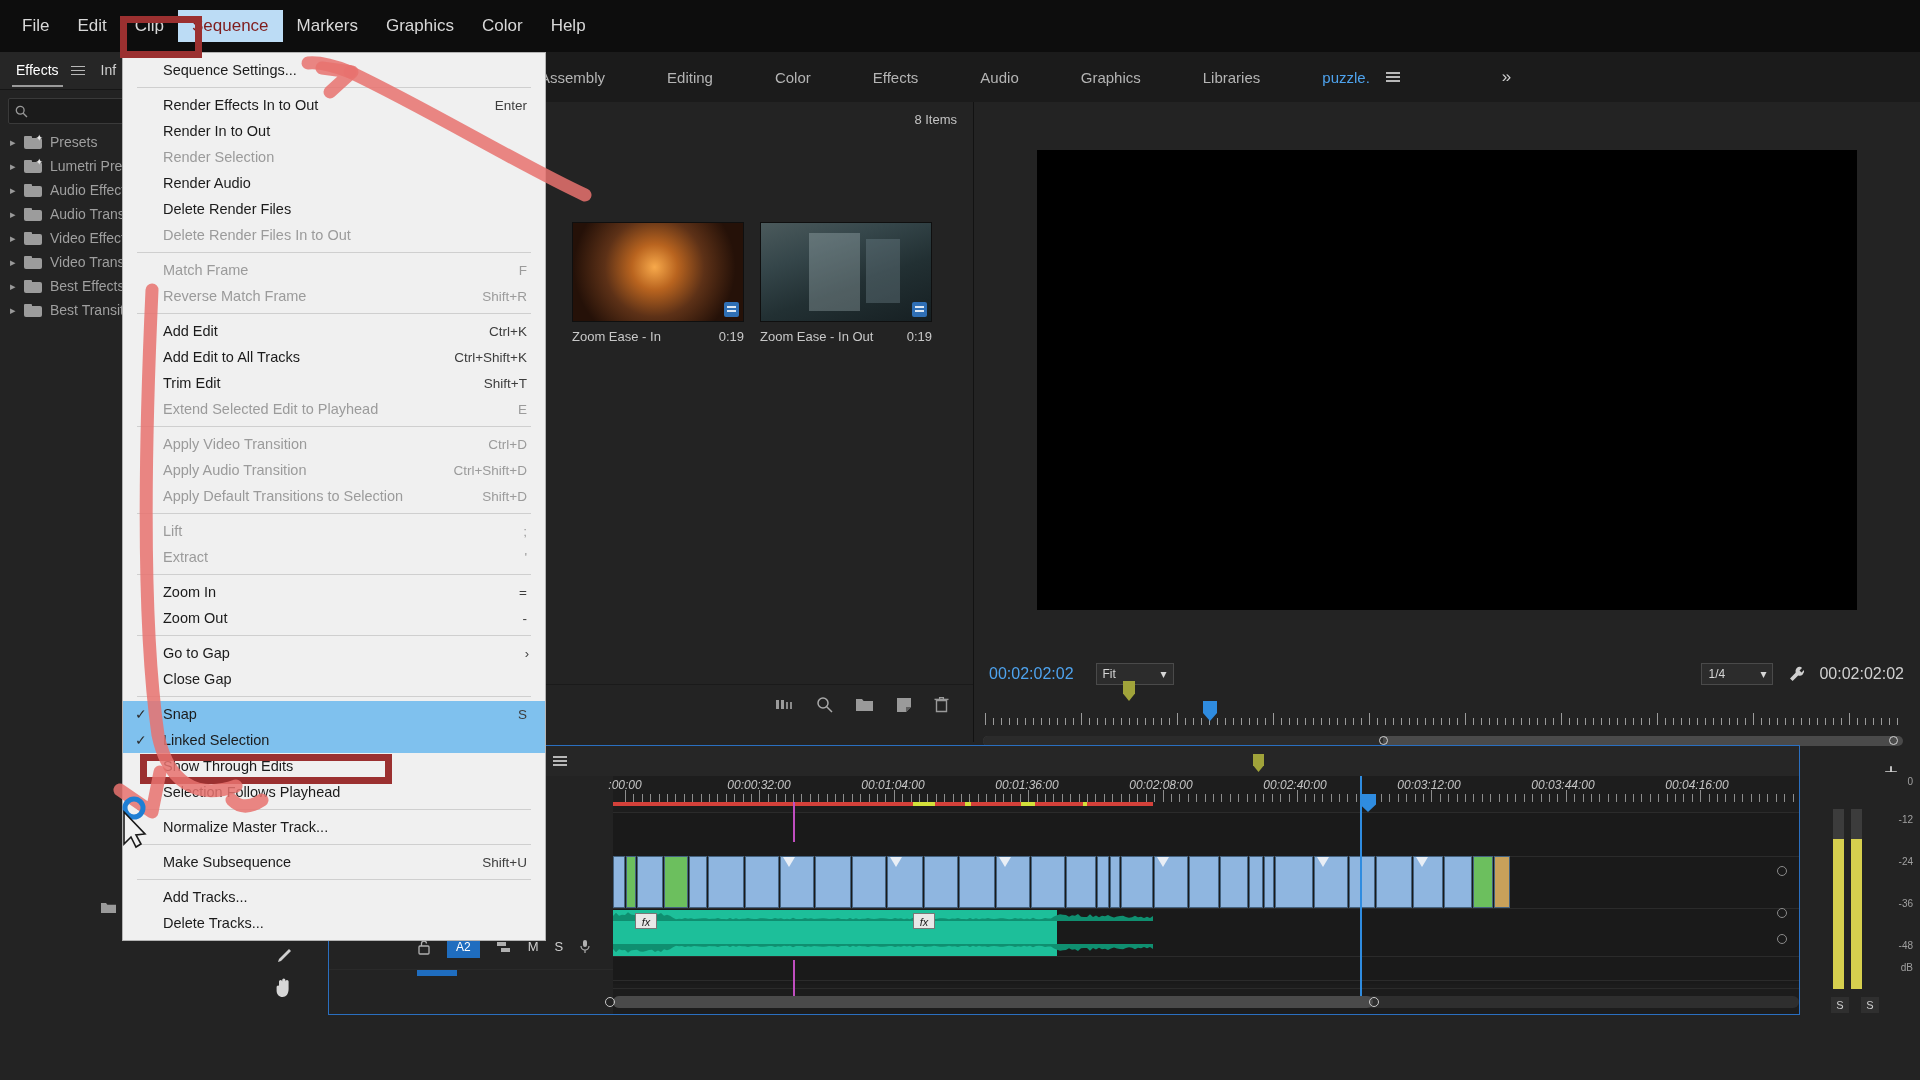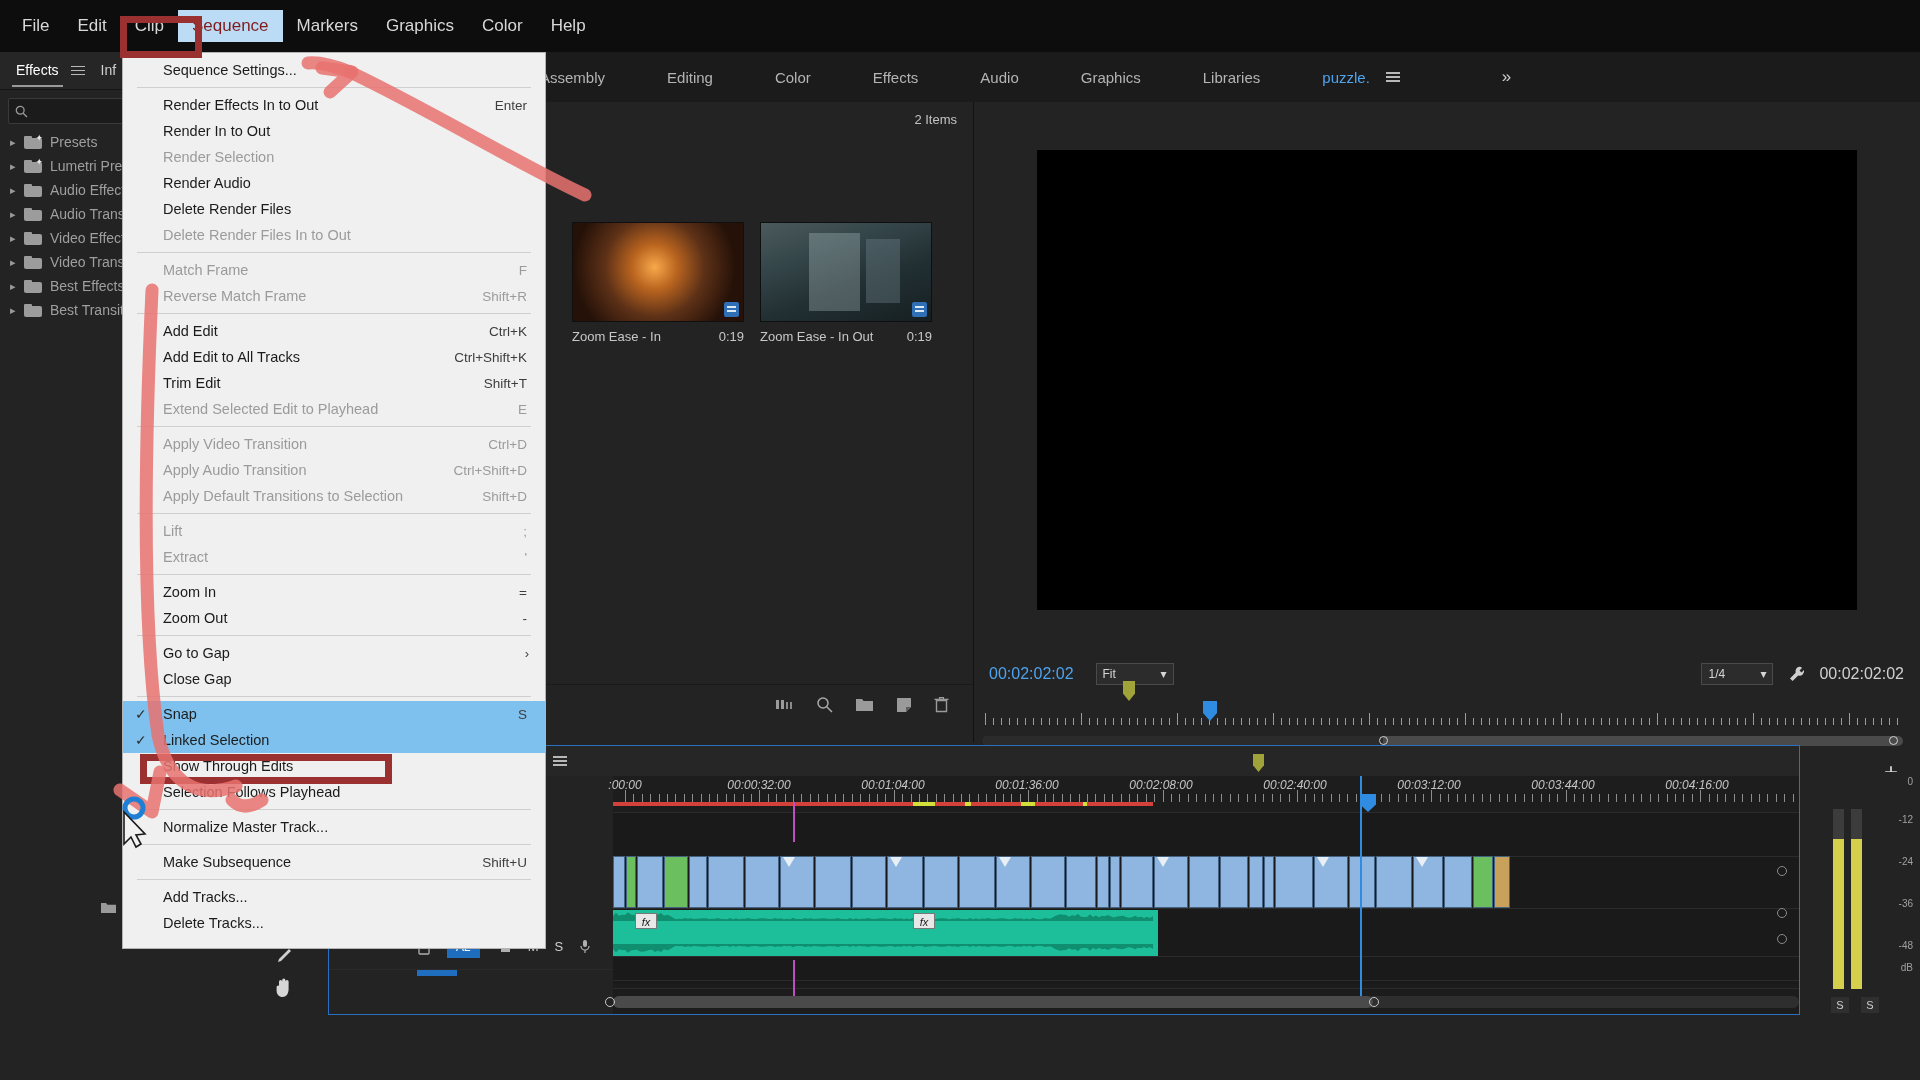--- a/index.html
+++ b/index.html
@@ -130,21 +130,21 @@
   .meters .sbtn { position:absolute; bottom: 4px; width: 18px; height: 16px; background:#2f2f2f;
      color:#cfcfcf; font-size:11px; text-align:center; line-height:16px;}
 
   
   .tools { position:absolute; left: 262px; top: 920px; width: 60px; height: 100px; }
 
   
   .dropdown {
     position:absolute; left: 122px; top: 52px; width: 424px;
     background:#f0f0f0; border: 1px solid #b4b4b4; z-index: 50;
-    padding: 4px 0 12px 0; font-size: 14.5px; color:#1b1b1b;
+    padding: 4px 0 4px 0; font-size: 14.5px; color:#1b1b1b;
   }
   .mi { height: 26px; display:flex; align-items:center; padding-left: 40px; position: relative; }
   .mi .lbl { flex: 1; }
   .mi .acc { color:#3d3d3d; font-size: 13.5px; padding-right: 18px; }
   .mi.dim .lbl, .mi.dim .acc { color:#9b9b9b; }
   .mi.checked { background: #7fc1ee; }
   .mi .tick { position:absolute; left: 12px; color:#2b2b2b; font-size: 14px; }
   .mi .submark { position:absolute; right: 16px; color:#444; font-size: 13px; }
   .sep { height: 1px; background:#cfcfcf; margin: 4px 14px; }
 
@@ -290,21 +290,21 @@
   </div>
 
   <div class="bin-panel">
     <div class="bin-tabbar">
       <span>Effect Controls</span>
       <span>Bin: bagh</span>
       <span class="sel">Bin: HT - FullHD 1920x1080</span>
       <span class="chev2">»</span>
     </div>
     <div class="bin-path">M:\Ease</div>
-    <div class="bin-count">2 Items</div>
+    <div class="bin-count">8 Items</div>
 
     <div class="thumbs">
       <div class="thumb-wrap" style="margin-left:340px;">
         <div class="thumb" style="background:radial-gradient(circle at 48% 45%, #f7a94b 0%, #b9641f 22%, #5d3117 48%, #251108 78%);">
           <div class="badge"></div>
         </div>
         <div class="thumb-meta">
           <span>Zoom Ease - In</span>
           <span>0:19</span>
         </div>
@@ -812,21 +812,21 @@
           <div class="v-clip" style="left: 736px; top: 0px; width: 26px; height: 52px; background: rgb(143, 182, 224);"></div>
           <div class="v-clip" style="left: 763px; top: 0px; width: 36px; height: 52px; background: rgb(143, 182, 224);"></div>
           <div class="v-clip" style="left: 800px; top: 0px; width: 30px; height: 52px; background: rgb(143, 182, 224);">
             <div style="position: absolute; left: 2px; top: 0px; width: 12px; height: 10px; background: rgb(233, 239, 246); clip-path: polygon(0px 0px, 100% 0px, 50% 100%);"></div>
           </div>
           <div class="v-clip" style="left: 831px; top: 0px; width: 28px; height: 52px; background: rgb(143, 182, 224);"></div>
           <div class="v-clip" style="left: 860px; top: 0px; width: 20px; height: 52px; background: rgb(108, 191, 94);"></div>
           <div class="v-clip" style="left: 881px; top: 0px; width: 16px; height: 52px; background: rgb(200, 161, 90);"></div>
         </div>
 
-      <div class="a-clip" style="left:0;top:98px;width:545px;height:46px;">
+      <div class="a-clip" style="left:0;top:98px;width:444px;height:46px;">
         <div id="a-wave" style="position:absolute;inset:0;"><svg width="540" height="46" viewBox="0 0 540 46">
               <path d="M0 11 L0 6.05 L3 2.787747821486173 L6 5.854622733003854 L9 4.81477654430102 L12 5.024263846258231 L15 2.3135850038153727 L18 4.561939653038303 L21 5.024573112125833 L24 5.278399601038601 L27 3.544305135564045 L30 3.1676768766334806 L33 3.969031319672415 L36 5.095113539141278 L39 5.362102767569205 L42 3.0675535914736454 L45 4.537948817273277 L48 2.985507866285454 L51 5.796194480479307 L54 4.696868989535476 L57 5.829247625692759 L60 7.800941046560862 L63 9.135241374234052 L66 8.851763059275244 L69 9.116462854730809 L72 8.106503008270852 L75 8.667439361325604 L78 8.244922300491352 L81 9.034400122914834 L84 8.833885311374509 L87 8.440016202095551 L90 8.243514842099394 L93 8.374097100724285 L96 9.028535542865752 L99 8.790562987074466 L102 8.714517302708968 L105 7.899494522080101 L108 8.921844864830028 L111 8.88899099929417 L114 9.170119873131743 L117 8.023741667935408 L120 9.20185278522629 L123 8.14225615836721 L126 9.176139927447558 L129 8.716071451827695 L132 8.827804756762292 L135 7.930424725786857 L138 8.712794409857473 L141 8.959566956486375 L144 8.90028310868499 L147 8.330665079263312 L150 8.192249113542227 L153 8.561680509155867 L156 8.97171783279952 L159 8.961865174047563 L162 8.118465874963068 L165 8.740013352626198 L168 8.200932311086289 L171 9.178717259929675 L174 8.66782492676942 L177 9.191069449072714 L180 7.8084585996578575 L183 9.112672030779601 L186 8.94582362361484 L189 9.079141572137162 L192 8.069450294773205 L195 8.635686987794392 L198 8.313968232517524 L201 9.078637818781067 L204 8.772305573311106 L207 8.382008136043781 L210 8.276876000140021 L213 8.405681543356065 L216 9.088444211135291 L219 8.705656992587784 L222 8.723371935505748 L225 7.894606163537079 L228 8.966928346554516 L231 8.98004941165345 L234 9.174807232840921 L237 7.973606529343327 L240 9.164250185307385 L243 8.209812147024 L246 9.186983527200145 L249 8.635314174585302 L252 8.779922384359924 L255 7.956036463063841 L258 8.720354008279614 L261 9.042452535962367 L264 8.832941242607172 L267 8.318793665141527 L270 8.175094147258202 L273 8.624173698300245 L276 9.047154641147433 L279 8.933884209419432 L282 8.062107955353573 L285 8.779812786381967 L288 8.257820788024182 L291 9.203077291617506 L294 8.579195855674175 L297 9.223476417474625 L300 7.823436105232298 L303 9.094174358313444 L306 9.04043149889852 L309 9.03814792709363 L312 8.039406960811688 L315 8.607600639493375 L318 8.386147540197987 L321 9.127890740592822 L324 8.71608530272081 L327 8.326644882718744 L330 8.314823886997488 L333 8.443767485702024 L336 9.144927403577244 L339 8.62130541360891 L342 8.73718981847983 L345 7.896965537865569 L348 9.01003466139835 L351 9.073392998652418 L354 9.184447591815479 L357 7.930025213645141 L360 9.12773167906498 L363 8.282282110579041 L366 9.203050986681019 L369 8.55904077050739 L372 8.732201495943801 L375 7.988039761897851 L378 8.733728127358232 L381 9.123477948632035 L384 8.76416909797382 L387 8.313376962018364 L390 8.164018030991183 L393 8.686995979030765 L396 9.1263254866507 L399 8.911548798702167 L402 8.010979401024878 L405 8.821243502911624 L408 8.32074614528119 L411 9.22262386143878 L414 8.493600721357682 L417 9.221740380636785 L420 7.845758854508752 L423 9.08007978036693 L426 9.134948305075788 L429 8.993876380621868 L432 8.016479109185017 L435 8.583626765252 L438 8.460876101696973 L441 6.4717253496213045 L444 5.251330698230088 L447 4.3650631197776795 L450 4.640018994326944 L453 5.026689888687327 L456 6.764292638124474 L459 5.283845279537088 L462 5.852000742440349 L465 3.9916294114540296 L468 6.638393939149632 L471 6.953330818643001 L474 7.071226558008567 L477 4.31086544413305 L480 6.947256352869142 L483 5.4624796755134035 L486 7.326471271954409 L489 5.873371181507146 L492 6.341468839648446 L495 5.098655657680949 L498 6.604308255953339 L501 7.533391188560573 L504 6.619605210051664 L507 5.972641418699386 L510 5.762425594338379 L513 6.914061707389783 L516 7.7980948684473175 L519 7.29630762275258 L522 5.746558698575064 L525 7.3617137941590975 L528 6.627140342783952 L531 8.096878114456118 L534 6.810057650981499 L537 8.113138248582967 L540 6.117587517461929 L540 11 Z" fill="#0f8f70"></path>
               <path d="M0 34 L0 38.95 L3 42.21225217851383 L6 39.14537726699615 L9 40.18522345569898 L12 39.97573615374177 L15 42.686414996184624 L18 40.4380603469617 L21 39.975426887874164 L24 39.7216003989614 L27 41.455694864435955 L30 41.83232312336652 L33 41.03096868032758 L36 39.90488646085872 L39 39.637897232430795 L42 41.93244640852635 L45 40.462051182726725 L48 42.01449213371455 L51 39.20380551952069 L54 40.303131010464526 L57 39.17075237430724 L60 37.199058953439135 L63 35.864758625765944 L66 36.14823694072476 L69 35.88353714526919 L72 36.89349699172915 L75 36.332560638674394 L78 36.75507769950865 L81 35.96559987708517 L84 36.16611468862549 L87 36.55998379790445 L90 36.756485157900606 L93 36.625902899275715 L96 35.971464457134246 L99 36.209437012925534 L102 36.28548269729103 L105 37.100505477919896 L108 36.07815513516997 L111 36.11100900070583 L114 35.82988012686826 L117 36.976258332064596 L120 35.79814721477371 L123 36.85774384163279 L126 35.82386007255244 L129 36.283928548172305 L132 36.17219524323771 L135 37.06957527421314 L138 36.28720559014253 L141 36.04043304351362 L144 36.09971689131501 L147 36.66933492073669 L150 36.807750886457775 L153 36.43831949084414 L156 36.02828216720048 L159 36.03813482595244 L162 36.88153412503693 L165 36.2599866473738 L168 36.79906768891371 L171 35.82128274007032 L174 36.33217507323058 L177 35.808930550927286 L180 37.19154140034214 L183 35.8873279692204 L186 36.05417637638516 L189 35.92085842786284 L192 36.930549705226795 L195 36.364313012205606 L198 36.686031767482476 L201 35.92136218121893 L204 36.22769442668889 L207 36.61799186395622 L210 36.72312399985998 L213 36.59431845664393 L216 35.91155578886471 L219 36.294343007412216 L222 36.276628064494254 L225 37.10539383646292 L228 36.03307165344548 L231 36.019950588346546 L234 35.82519276715908 L237 37.02639347065667 L240 35.83574981469261 L243 36.790187852976004 L246 35.81301647279985 L249 36.364685825414696 L252 36.22007761564007 L255 37.04396353693616 L258 36.279645991720386 L261 35.95754746403763 L264 36.16705875739283 L267 36.68120633485847 L270 36.8249058527418 L273 36.37582630169975 L276 35.95284535885257 L279 36.06611579058057 L282 36.937892044646425 L285 36.22018721361803 L288 36.74217921197582 L291 35.796922708382496 L294 36.42080414432583 L297 35.77652358252537 L300 37.1765638947677 L303 35.905825641686555 L306 35.95956850110148 L309 35.96185207290637 L312 36.96059303918831 L315 36.39239936050662 L318 36.61385245980201 L321 35.87210925940718 L324 36.28391469727919 L327 36.673355117281254 L330 36.68517611300251 L333 36.556232514297974 L336 35.85507259642276 L339 36.37869458639109 L342 36.262810181520166 L345 37.10303446213443 L348 35.98996533860165 L351 35.926607001347584 L354 35.81555240818452 L357 37.06997478635486 L360 35.87226832093502 L363 36.71771788942096 L366 35.79694901331898 L369 36.440959229492606 L372 36.2677985040562 L375 37.01196023810215 L378 36.26627187264177 L381 35.876522051367964 L384 36.23583090202618 L387 36.68662303798164 L390 36.83598196900882 L393 36.31300402096923 L396 35.8736745133493 L399 36.08845120129783 L402 36.989020598975124 L405 36.17875649708837 L408 36.67925385471881 L411 35.77737613856122 L414 36.50639927864232 L417 35.77825961936322 L420 37.15424114549125 L423 35.91992021963307 L426 35.86505169492421 L429 36.00612361937813 L432 36.98352089081499 L435 36.416373234748 L438 36.539123898303025 L441 38.5282746503787 L444 39.74866930176991 L447 40.63493688022232 L450 40.359981005673056 L453 39.97331011131267 L456 38.23570736187553 L459 39.71615472046291 L462 39.147999257559654 L465 41.00837058854597 L468 38.36160606085037 L471 38.046669181357 L474 37.92877344199143 L477 40.68913455586695 L480 38.05274364713086 L483 39.53752032448659 L486 37.67352872804559 L489 39.126628818492854 L492 38.65853116035156 L495 39.90134434231905 L498 38.39569174404666 L501 37.46660881143943 L504 38.38039478994833 L507 39.02735858130062 L510 39.23757440566162 L513 38.085938292610216 L516 37.201905131552685 L519 37.70369237724742 L522 39.253441301424935 L525 37.638286205840906 L528 38.37285965721605 L531 36.90312188554388 L534 38.1899423490185 L537 36.88686175141703 L540 38.88241248253807 L540 34 Z" fill="#0f8f70"></path>
             </svg></div>
         <div style="position:absolute;left:22px;top:3px;width:22px;height:16px;background:#e8e8e8;color:#1a1a1a;font-size:11px;
                     font-style:italic;text-align:center;line-height:16px;border:1px solid #777;">fx</div>
         <div style="position:absolute;left:300px;top:3px;width:22px;height:16px;background:#e8e8e8;color:#1a1a1a;font-size:11px;
                     font-style:italic;text-align:center;line-height:16px;border:1px solid #777;">fx</div>
       </div>
 

